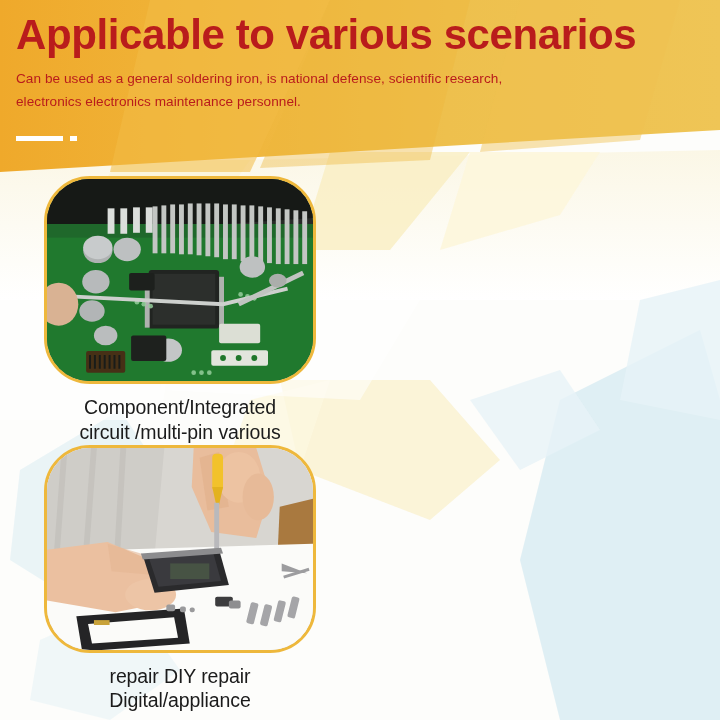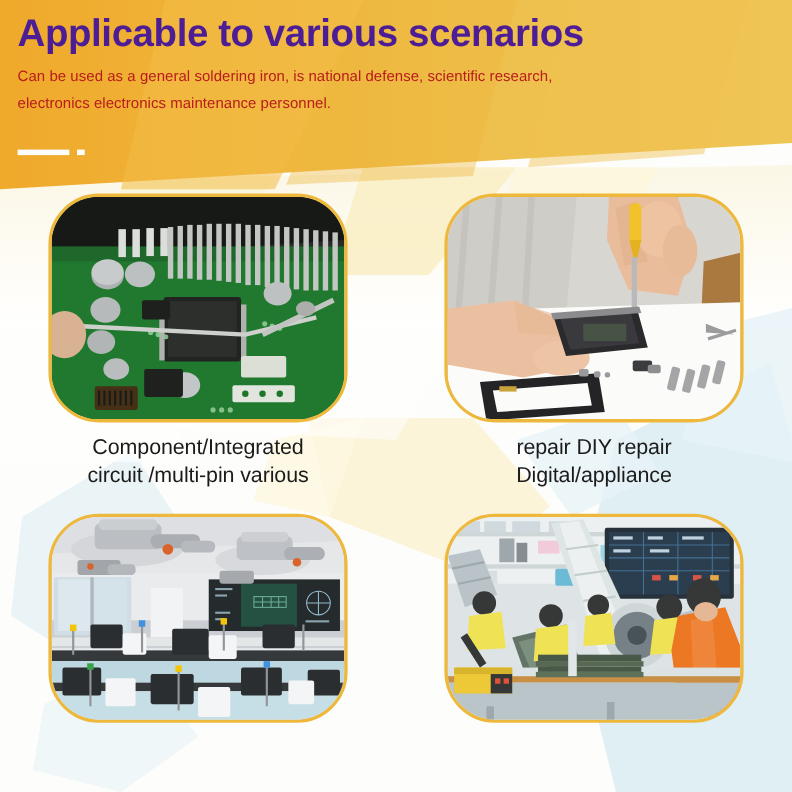--- a/index.html
+++ b/index.html
@@ -22,23 +22,23 @@
 
   
   .banner{
     position:absolute;left:0;top:0;width:720px;height:175px;
     overflow:hidden;
   }
   .banner-bg{position:absolute;left:0;top:0;}
   .banner-content{position:relative;z-index:3;padding:10px 18px 0 16px;}
 
   .title{
-    font-size:35px;
+    font-size:42px;
     font-weight:bold;
-    color:#4c1d95;
+    color:#b91c1c;
     letter-spacing:-0.4px;
     line-height:1.18;
     margin:0 0 7px 0;
     white-space:nowrap;
   }
   .subtitle{
     font-size:13.6px;
     color:#b91c1c;
     line-height:1.72;
     margin:0;
@@ -51,21 +51,21 @@
     display:flex;align-items:center;gap:7px;
   }
   .dash-long{width:47px;height:5px;background:#ffffff;}
   .dash-short{width:7px;height:5px;background:#ffffff;}
 
   
   .grid{
     position:absolute;left:0;top:176px;width:720px;
     z-index:5;
   }
-  .row{display:flex;}
+  .row{display:flex;flex-direction:column;}
   .cell{width:360px;display:flex;flex-direction:column;align-items:center;}
 
   .card{
     width:272px;height:208px;
     border:3px solid #eeb83c;
     border-radius:46px;
     overflow:hidden;
     background:#d8d8d8;
     position:relative;
     box-sizing:border-box;

